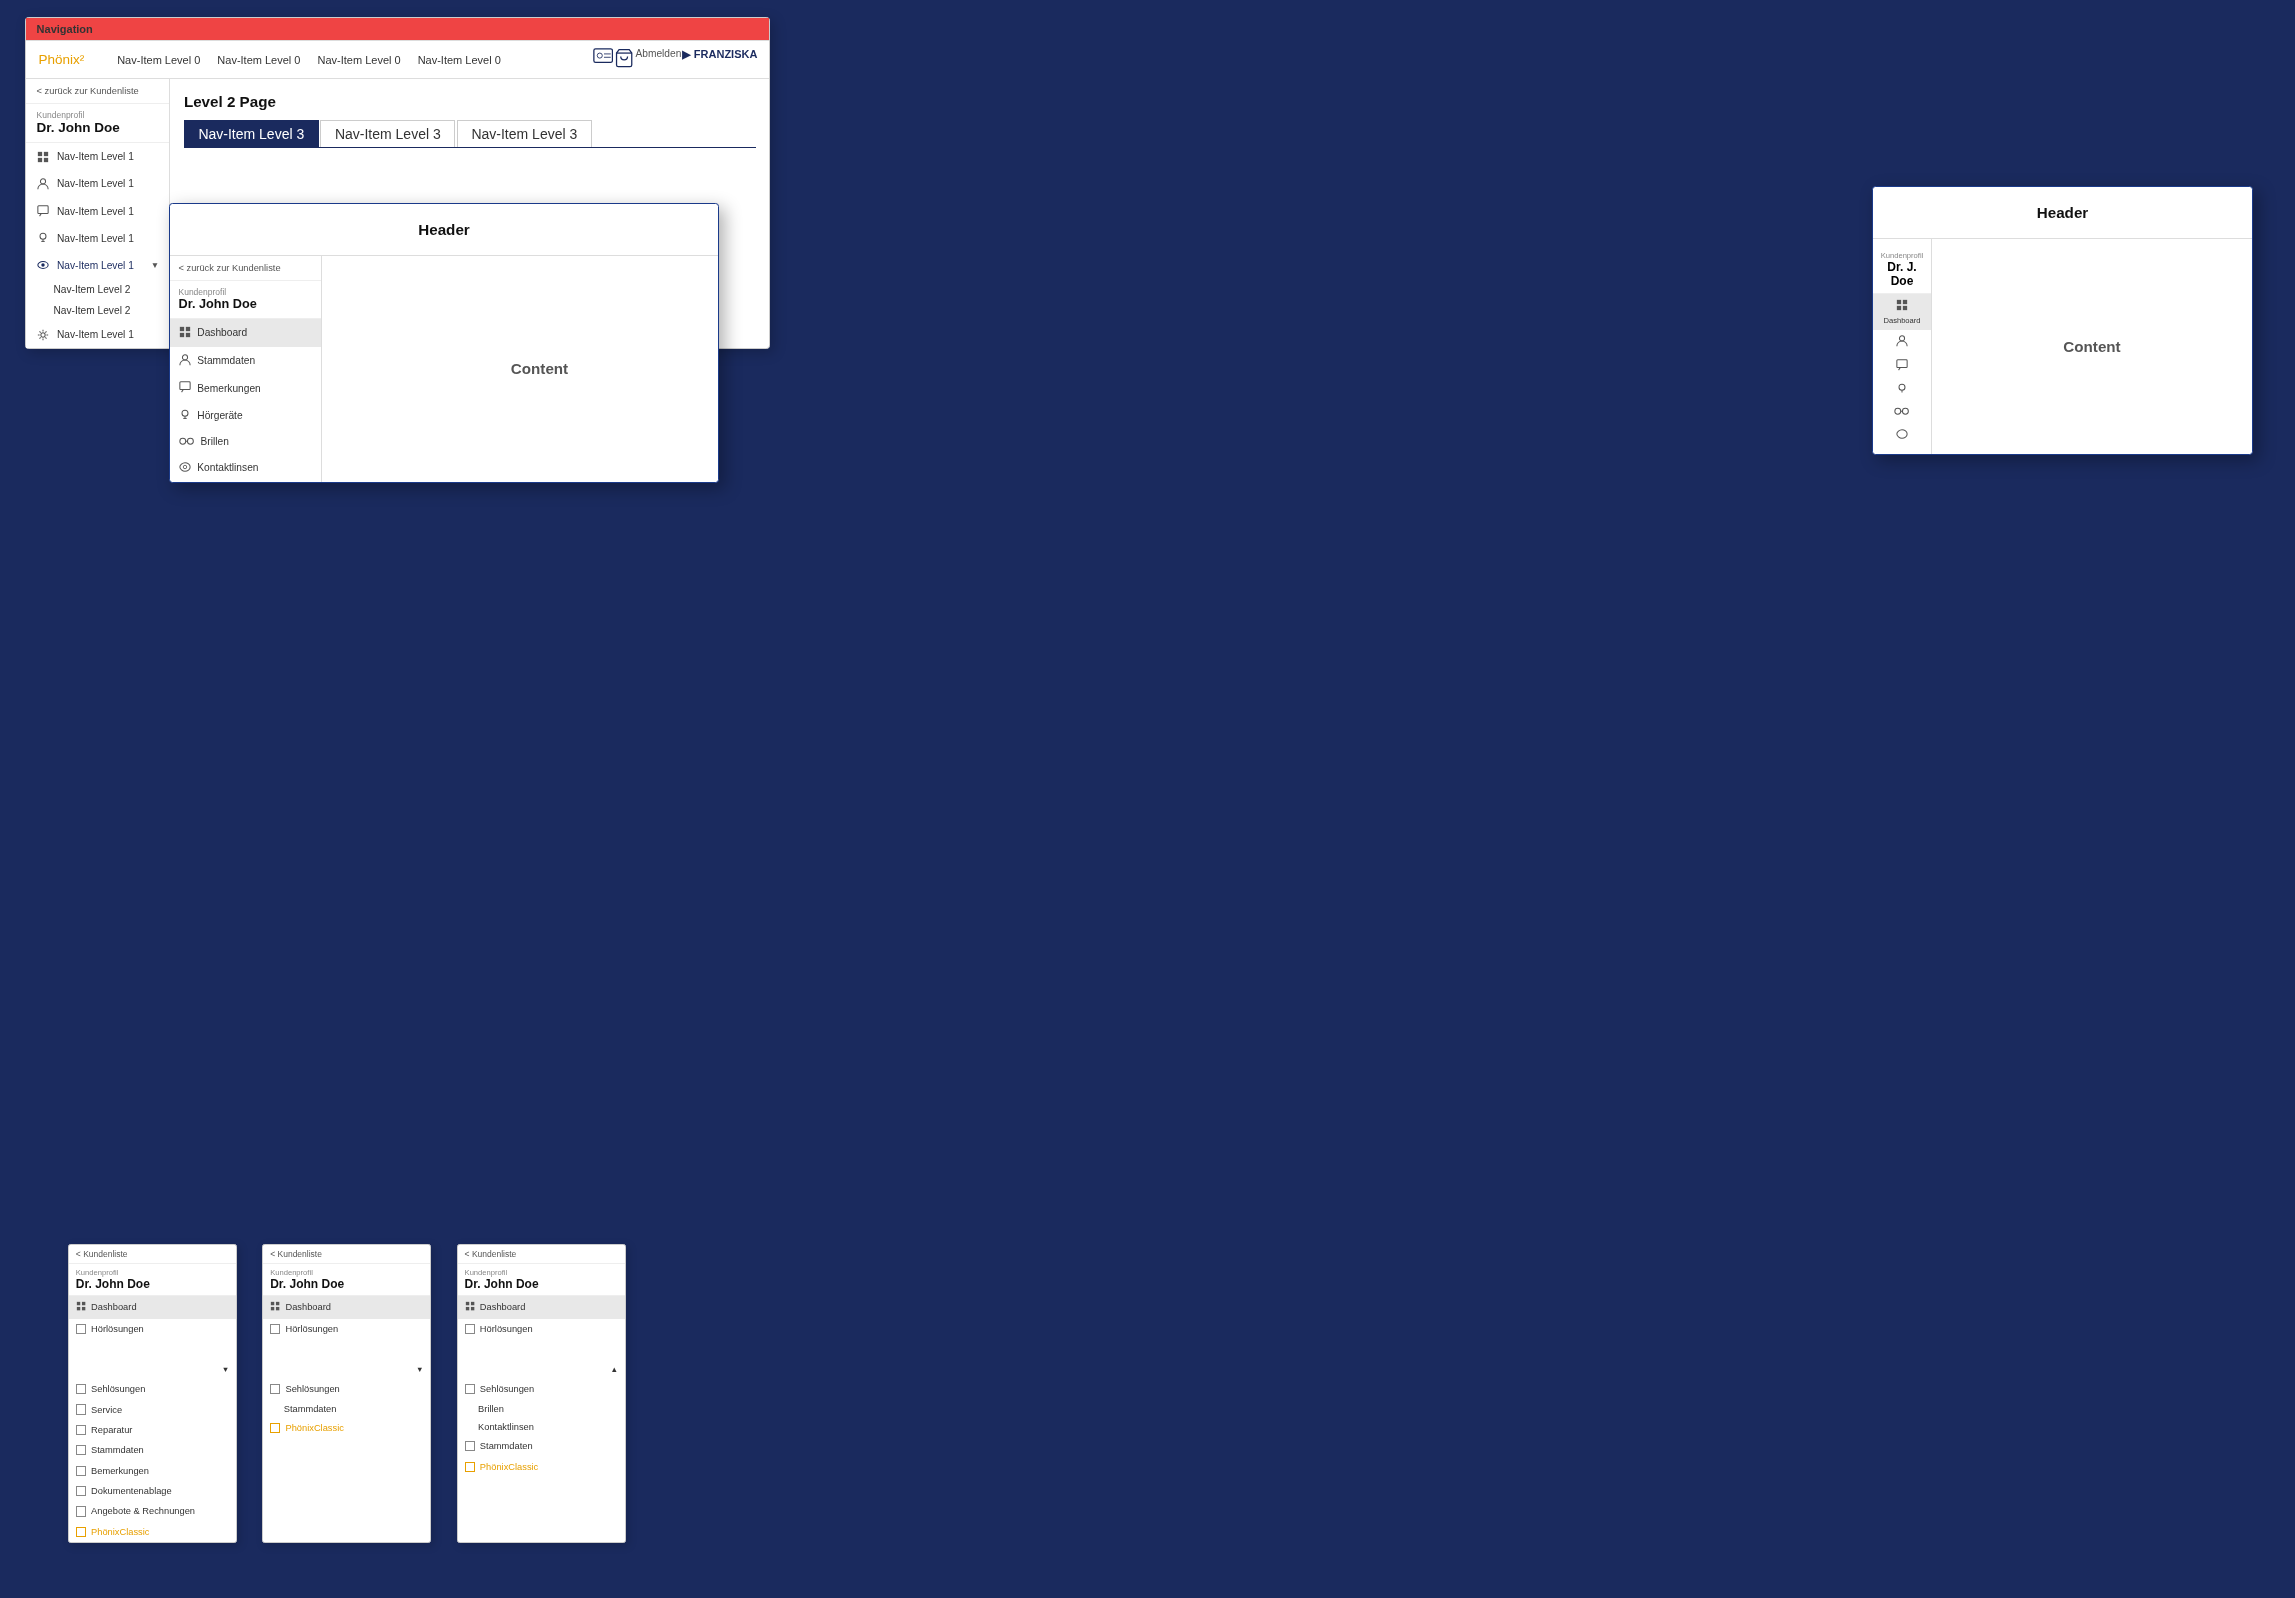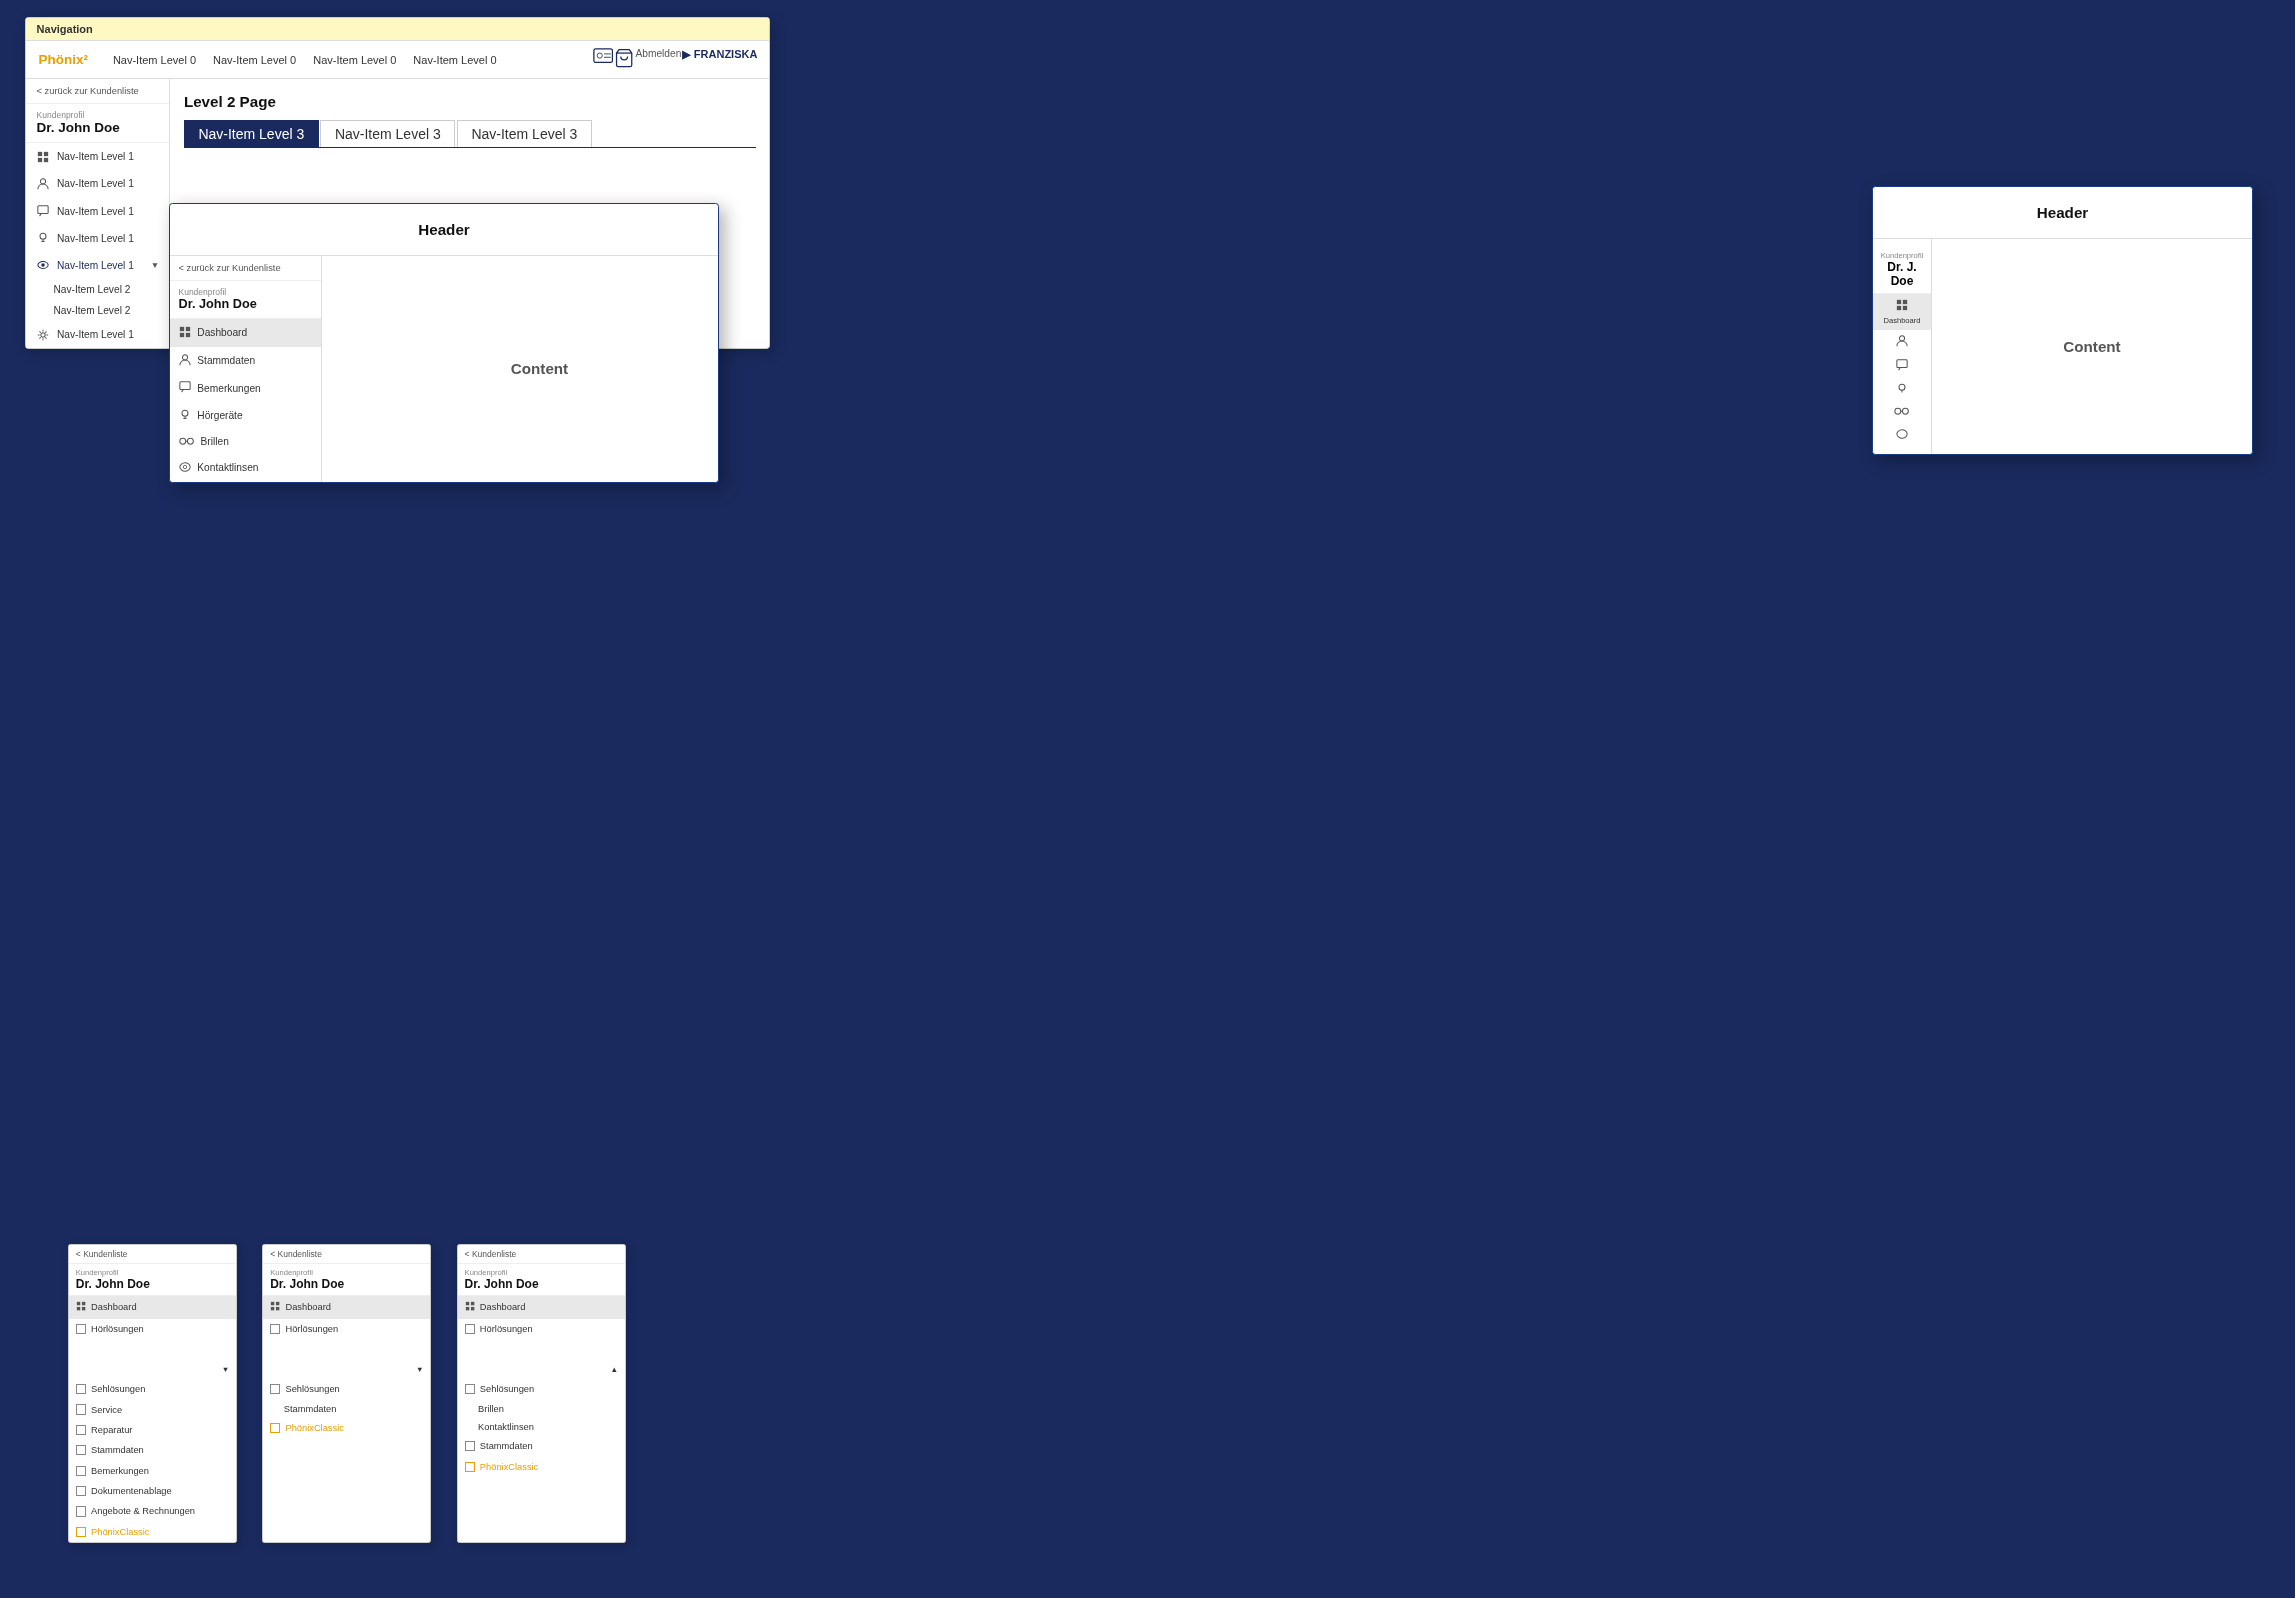--- a/index.html
+++ b/index.html
@@ -18,21 +18,21 @@
       top: 17px;
       left: 25.4px;
       width: 745px;
       background: #fff;
       border: 0.8px solid #ccc;
       border-radius: 3.4px;
       box-shadow: 3.4px 3.4px 12.7px rgba(0,0,0,0.2);
     }
 
     .window-title-bar {
-      background: #fef9c3;
+      background: #ef4444;
       border-bottom: 0.8px solid #ddd;
       padding: 5.1px 10.2px;
       font-size: 11px;
       color: #333;
       font-weight: bold;
     }
 
     .window-body {
       display: flex;
       flex-direction: column;
@@ -43,23 +43,23 @@
       display: flex;
       align-items: center;
       padding: 6.8px 12px;
       border-bottom: 0.8px solid #ddd;
       background: #fff;
       gap: 17px;
     }
 
     .brand-logo {
       color: #e8a000;
-      font-weight: bold;
+      font-weight: normal;
       font-size: 13.5px;
-      margin-right: 8px;
+      margin-right: 16px;
     }
 
     .nav-item-level0 {
       font-size: 11px;
       color: #333;
       cursor: pointer;
     }
 
     .top-nav-right {
       margin-left: auto;

